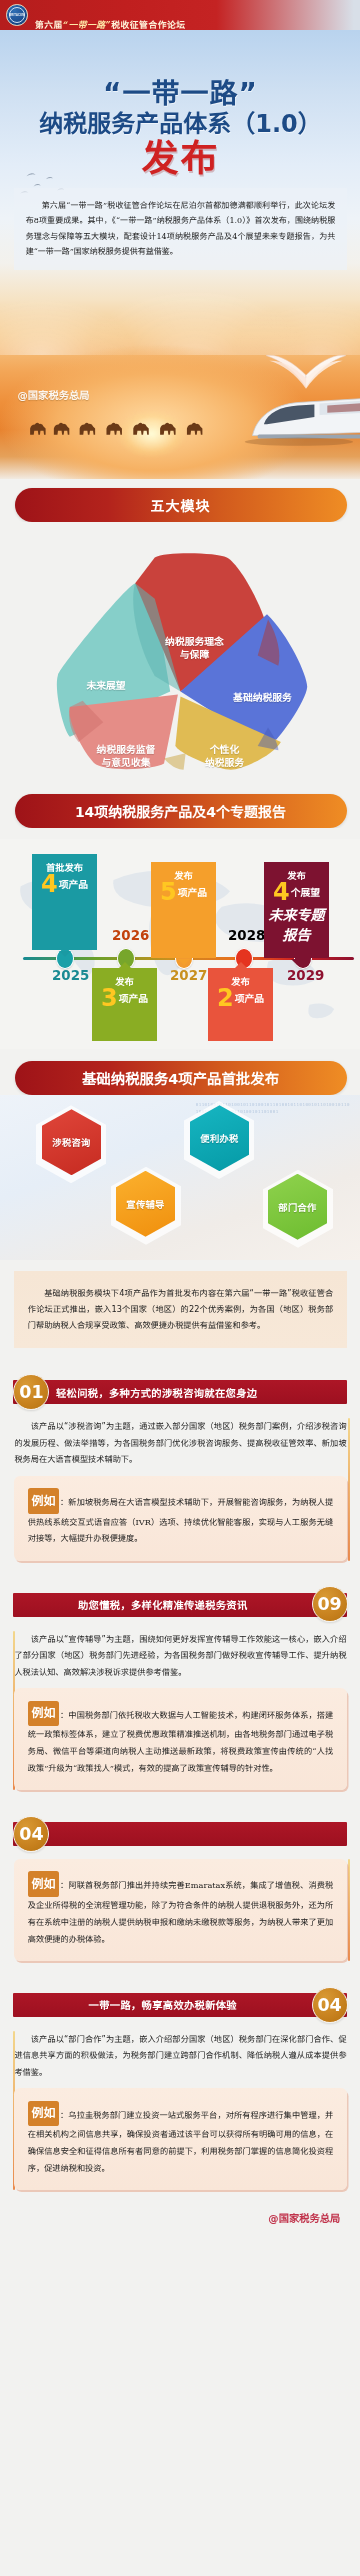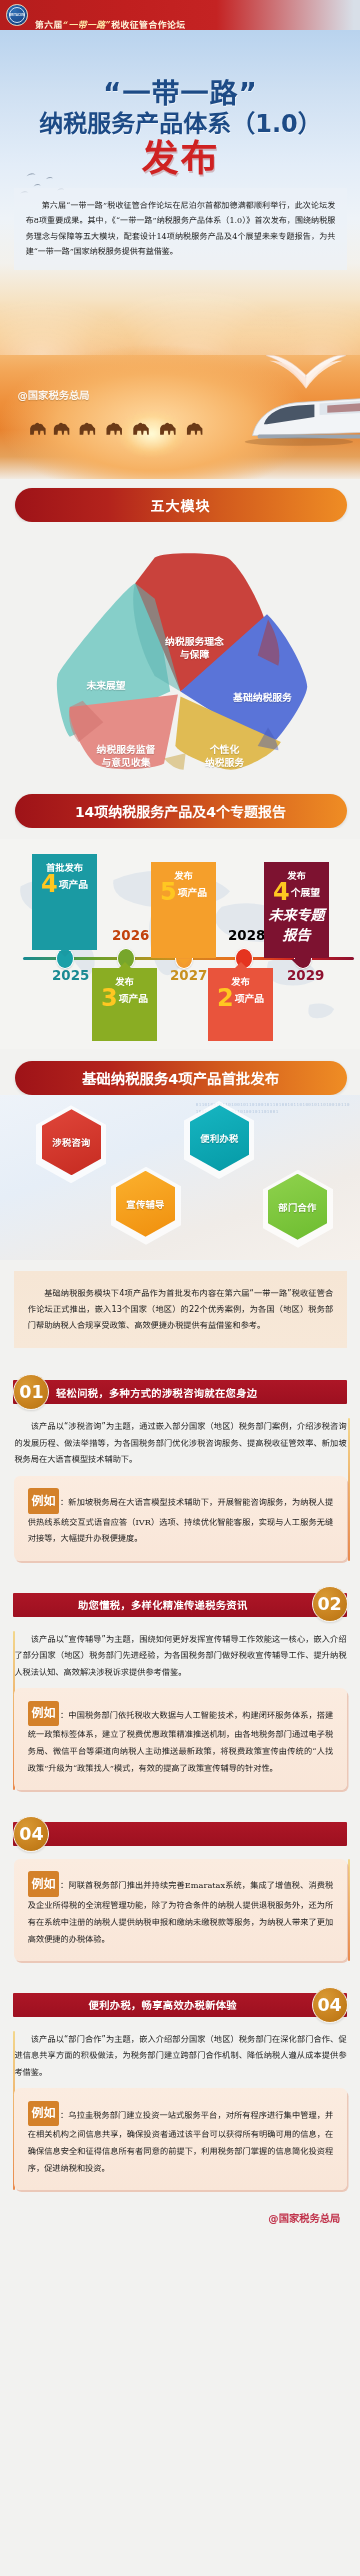--- a/index.html
+++ b/index.html
@@ -574,21 +574,21 @@
       <div class="example-box">
         <span class="eg-tag">例如</span><span>：新加坡税务局在大语言模型技术辅助下，开展智能咨询服务，为纳税人提供热线系统交互式语音应答（IVR）选项、持续优化智能客服，实现与人工服务无缝对接等，大幅提升办税便捷度。</span>
       </div>
     </div>
   </div>
 
   <div class="section-block">
     <div class="num-head right">
       <div class="bar"></div>
       <div class="htitle">助您懂税，多样化精准传递税务资讯</div>
-      <div class="badge">02</div>
+      <div class="badge">09</div>
     </div>
     <div style="position:relative;">
       <div class="side-rail" style="top:0; bottom:0;"></div>
       <div class="body-para">该产品以“宣传辅导”为主题，围绕如何更好发挥宣传辅导工作效能这一核心，嵌入介绍了部分国家（地区）税务部门先进经验，为各国税务部门做好税收宣传辅导工作、提升纳税人税法认知、高效解决涉税诉求提供参考借鉴。</div>
       <div class="example-box">
         <span class="eg-tag">例如</span><span>：中国税务部门依托税收大数据与人工智能技术，构建闭环服务体系，搭建统一政策标签体系，建立了税费优惠政策精准推送机制，由各地税务部门通过电子税务局、微信平台等渠道向纳税人主动推送最新政策，将税费政策宣传由传统的“人找政策”升级为“政策找人”模式，有效的提高了政策宣传辅导的针对性。</span>
       </div>
     </div>
   </div>
 
@@ -601,21 +601,21 @@
       <div class="side-rail" style="top:0; bottom:0; left:auto; right:11.3px;"></div>
       <div class="example-box">
         <span class="eg-tag">例如</span><span>：阿联酋税务部门推出并持续完善Emaratax系统，集成了增值税、消费税及企业所得税的全流程管理功能，除了为符合条件的纳税人提供退税服务外，还为所有在系统中注册的纳税人提供纳税申报和缴纳未缴税款等服务，为纳税人带来了更加高效便捷的办税体验。</span>
       </div>
     </div>
   </div>
 
   <div class="section-block">
     <div class="num-head right">
       <div class="bar"></div>
-      <div class="htitle">便利办税，畅享高效办税新体验</div>
+      <div class="htitle">一带一路，畅享高效办税新体验</div>
       <div class="badge">04</div>
     </div>
     <div style="position:relative;">
       <div class="side-rail" style="top:0; bottom:0;"></div>
       <div class="body-para">该产品以“部门合作”为主题，嵌入介绍部分国家（地区）税务部门在深化部门合作、促进信息共享方面的积极做法，为税务部门建立跨部门合作机制、降低纳税人遵从成本提供参考借鉴。</div>
       <div class="example-box">
         <span class="eg-tag">例如</span><span>：乌拉圭税务部门建立投资一站式服务平台，对所有程序进行集中管理，并在相关机构之间信息共享，确保投资者通过该平台可以获得所有明确可用的信息，在确保信息安全和征得信息所有者同意的前提下，利用税务部门掌握的信息简化投资程序，促进纳税和投资。</span>
       </div>
     </div>
   </div>

